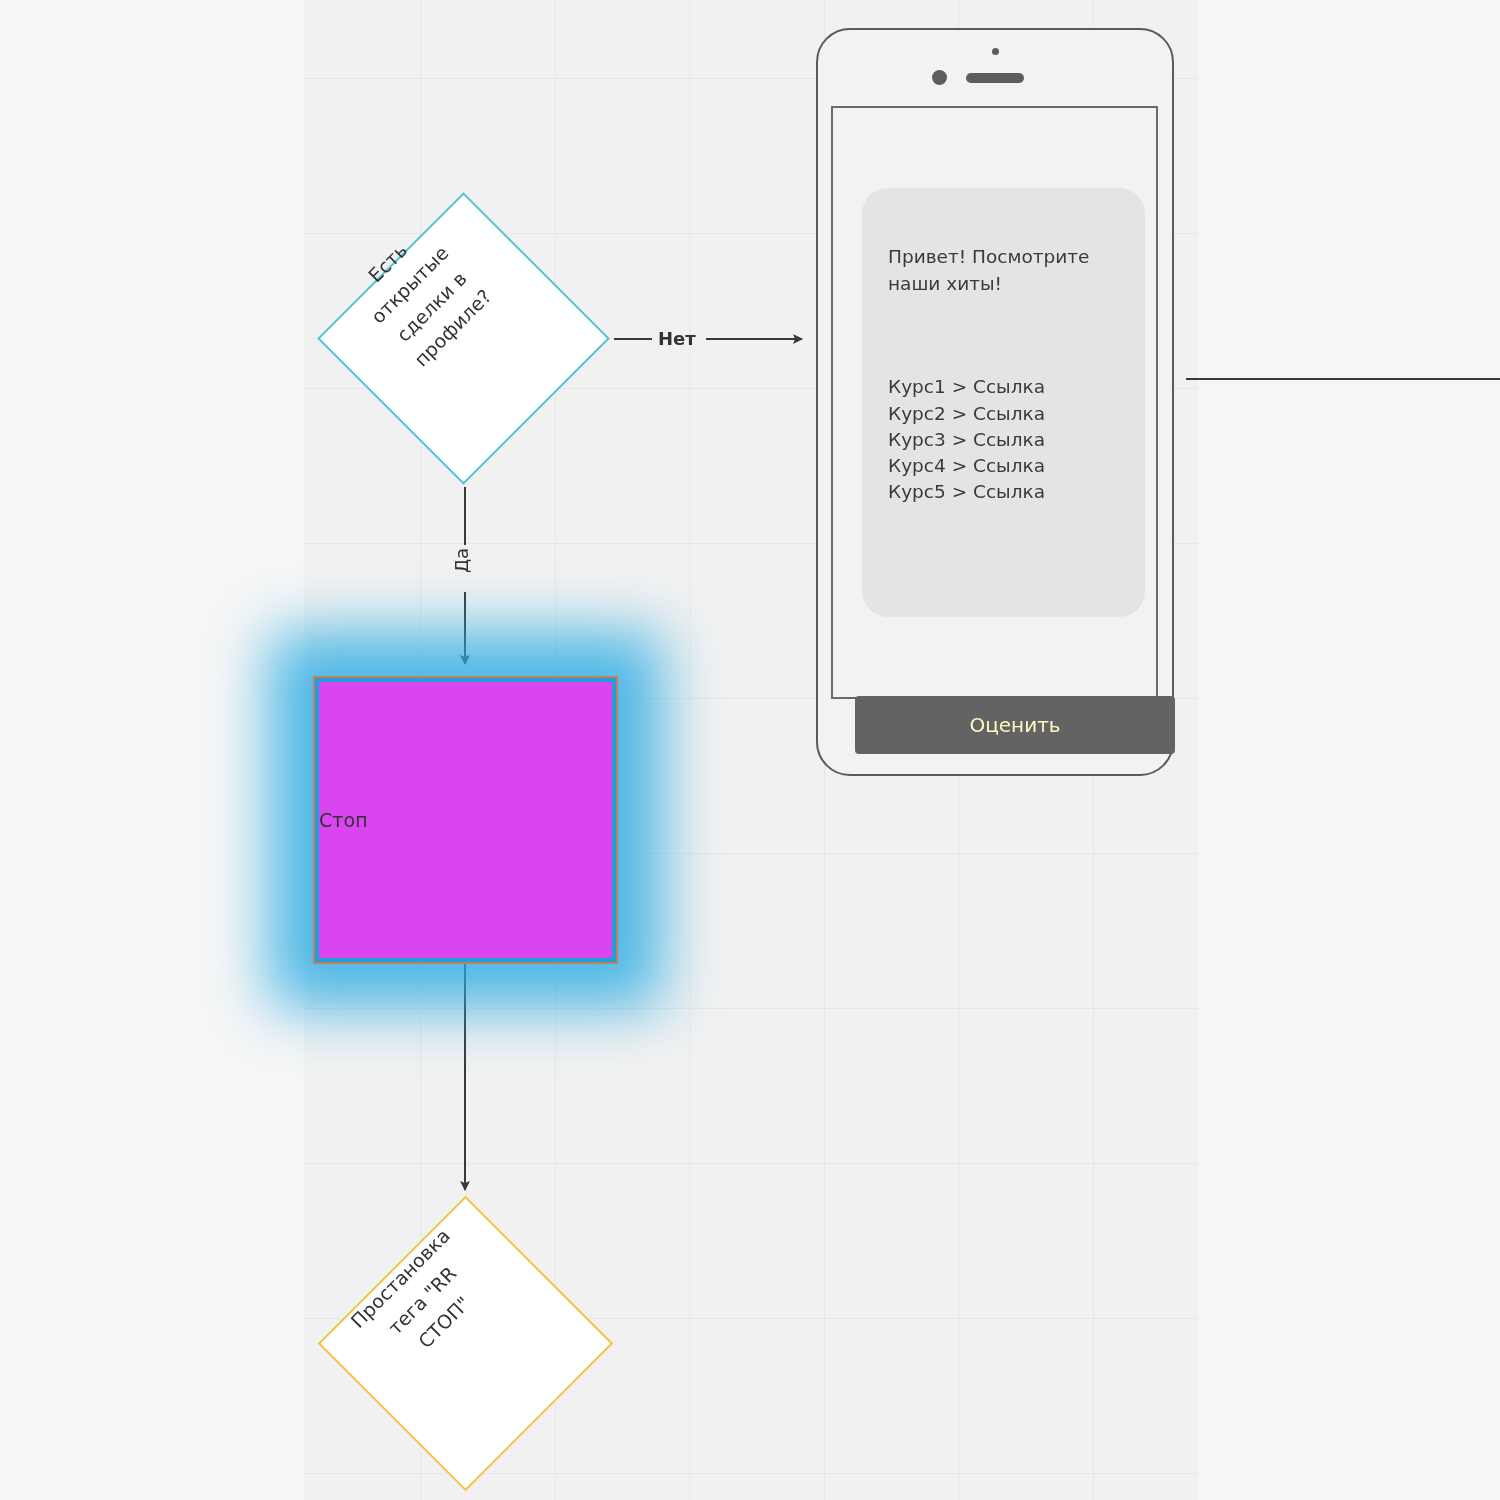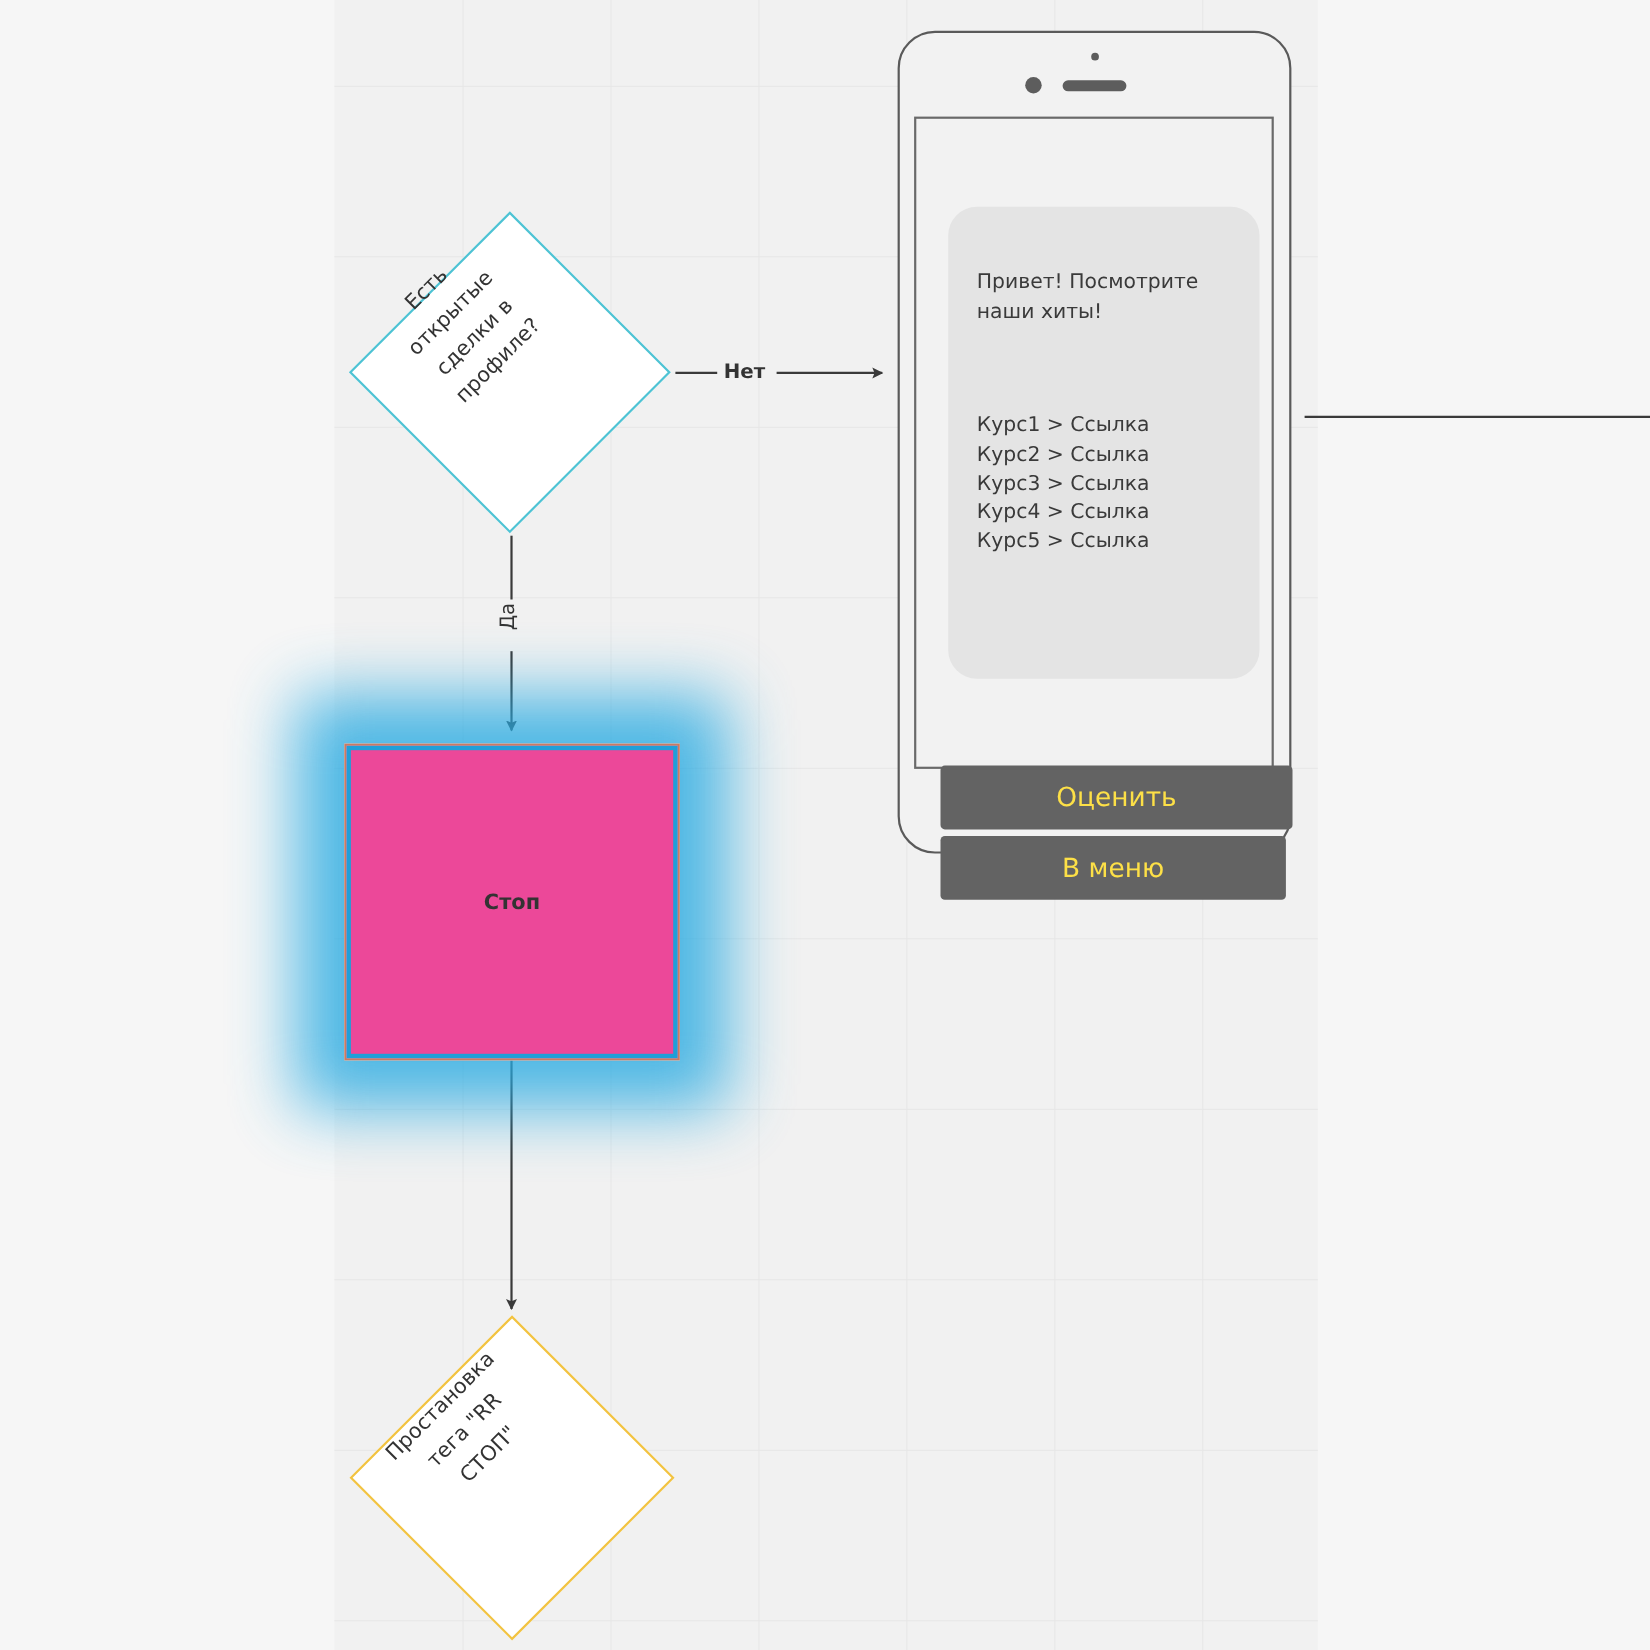--- a/index.html
+++ b/index.html
@@ -105,25 +105,23 @@
     box-sizing: border-box;
     border: 2px solid #c97b62;
     background: #ffffff;
   }
   #stop-inner {
     position: absolute;
     left: 2px; top: 2px;
     right: 2px; bottom: 2px;
     box-sizing: border-box;
     border: 4px solid #1f9fd8;
-    background: #ec4899;
+    background: #d946ef;
     display: flex;
     align-items: center;
-    justify-content: center;
-    font-weight: bold;
   }
   #stop-label {
     color: #333333;
     font-size: 19px;
     letter-spacing: 0.1px;
   }
 
   
   #edges {
     position: absolute;
@@ -202,22 +200,22 @@
     white-space: pre-line;
     margin-top: 48px;
   }
   .bubble-block { white-space: pre-line; }
   .bubble-gap { height: 25px; }
   .phone-btn {
     position: absolute;
     box-sizing: border-box;
     background: #636363;
     border-radius: 4px;
-    color: #fde047;
-    font-size: 24px;
+    color: #fef9c3;
+    font-size: 20px;
     display: flex;
     align-items: center;
     justify-content: center;
   }
   #btn-rate {
     left: 22px; top: 588px;
     width: 320px; height: 58px;
   }
   #btn-menu {
     left: 22px; top: 652px;
@@ -297,17 +295,16 @@
         <div class="bubble-block">Курс1 &gt; Ссылка
 Курс2 &gt; Ссылка
 Курс3 &gt; Ссылка
 Курс4 &gt; Ссылка
 Курс5 &gt; Ссылка</div>
         <div class="bubble-gap"></div>
       </div>
 
       <div class="phone-btn" id="btn-rate">Оценить</div>
 
-      <div class="phone-btn" id="btn-menu">В меню</div>
     </div>
   </div>
 
 </div>
 
 </body></html>

